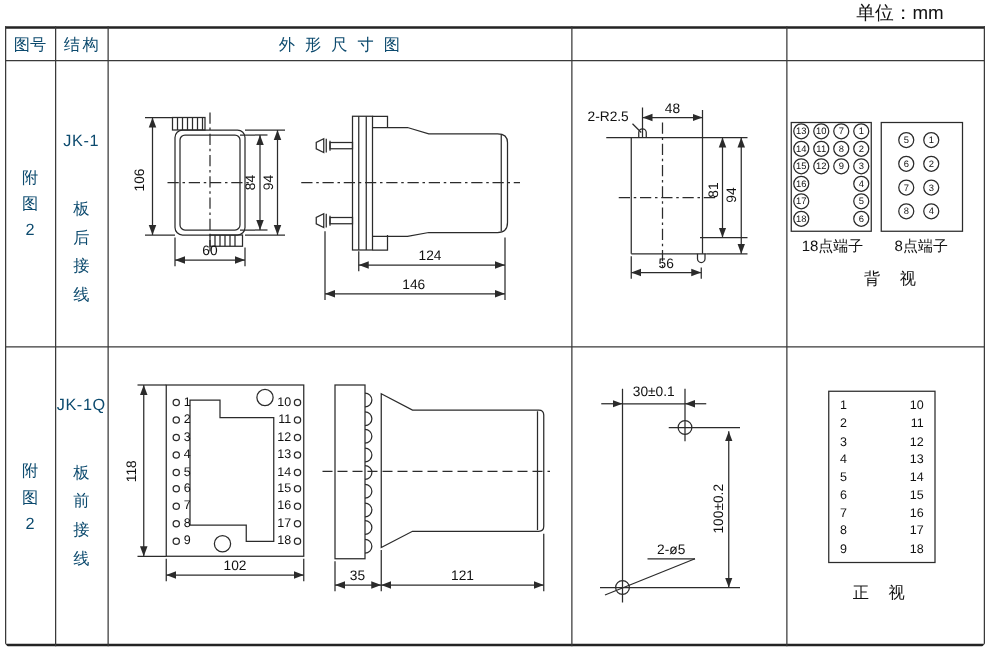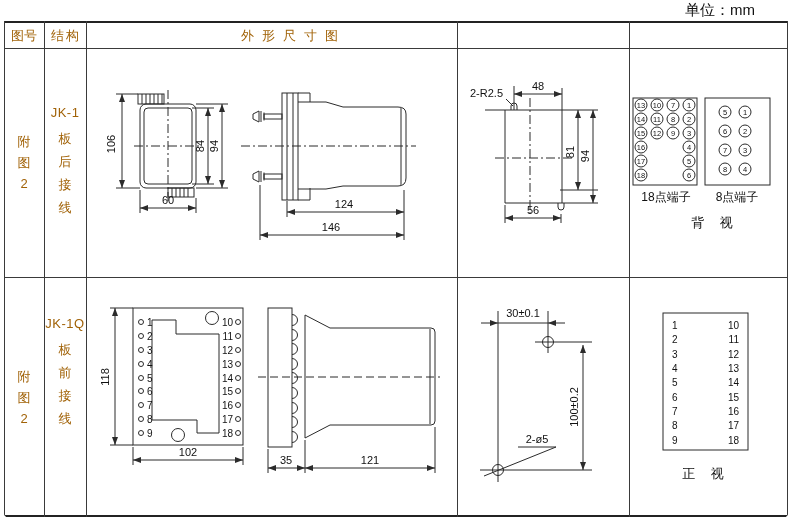--- a/index.html
+++ b/index.html
@@ -1,23 +1,23 @@
 <!DOCTYPE html>
 <html><head>
 <meta charset="utf-8">
 <style>
   html,body { margin:0; padding:0; background:#fff; }
   .page { position:relative; width:792px; height:524px; background:#fff;
           font-family:"Liberation Sans", sans-serif; color:#111; overflow:hidden;border-radius:22px; }
   .gridline { position:absolute; background:#3a3a3a; }
   .thick { background:#232323; }
   .cell { position:absolute; display:flex; align-items:center; justify-content:center;
-          font-size:13px; color:#a16207; text-align:center; }
+          font-size:13px; color:#0c4a6e; text-align:center; }
   .vstack { flex-direction:column; }
-  .vstack span { display:block; line-height:1; }
+  .vstack span { display:block; line-height:1;margin-top:28px; }
   .figchars span { margin:4px 0; }
   .wiringchars span { margin:5px 0; }
   .model { margin-bottom:8px; letter-spacing:0.5px; }
   .ls8 { letter-spacing:8px; text-indent:8px; }
   .ls2 { letter-spacing:2px; text-indent:2px; }
   .unit { position:absolute; font-size:15px; color:#111; }
   svg { position:absolute; overflow:visible; }
   svg text { font-family:"Liberation Sans", sans-serif; font-size:11px; fill:#111; stroke:none; }
   .ln line, .ln path, .ln rect, .ln circle { stroke:#2b2b2b; fill:none; stroke-width:1; }
   .cl { stroke-dasharray:9 3 2 3; }
@@ -42,21 +42,21 @@
   <div class="gridline thick" style="left:4px; top:515px; width:784px; height:2px;"></div>
   <div class="gridline" style="left:4px; top:21px; width:1px; height:496px;"></div>
   <div class="gridline" style="left:44px; top:21px; width:1px; height:496px;"></div>
   <div class="gridline" style="left:86px; top:21px; width:1px; height:496px;"></div>
   <div class="gridline" style="left:457px; top:21px; width:1px; height:496px;"></div>
   <div class="gridline" style="left:629px; top:21px; width:1px; height:496px;"></div>
   <div class="gridline" style="left:787px; top:21px; width:1px; height:496px;"></div>
 
   <div class="cell" style="left:4px; top:23px; width:40px; height:25px;">图号</div>
   <div class="cell ls2" style="left:44px; top:23px; width:42px; height:25px;">结构</div>
-  <div class="cell ls8" style="left:104px; top:23px; width:371px; height:25px;">外形尺寸图</div>
+  <div class="cell ls8" style="left:86px; top:23px; width:371px; height:25px;">外形尺寸图</div>
 
   <div class="cell vstack figchars" style="left:4px; top:48px; width:40px; height:229px;">
     <span>附</span>
     <span>图</span>
     <span>2</span>
   </div>
   <div class="cell vstack" style="left:44px; top:48px; width:42px; height:229px;">
     <span class="model">JK-1</span>
     <span class="wiringchars" style="display:flex;flex-direction:column;">
       <span>板</span>

